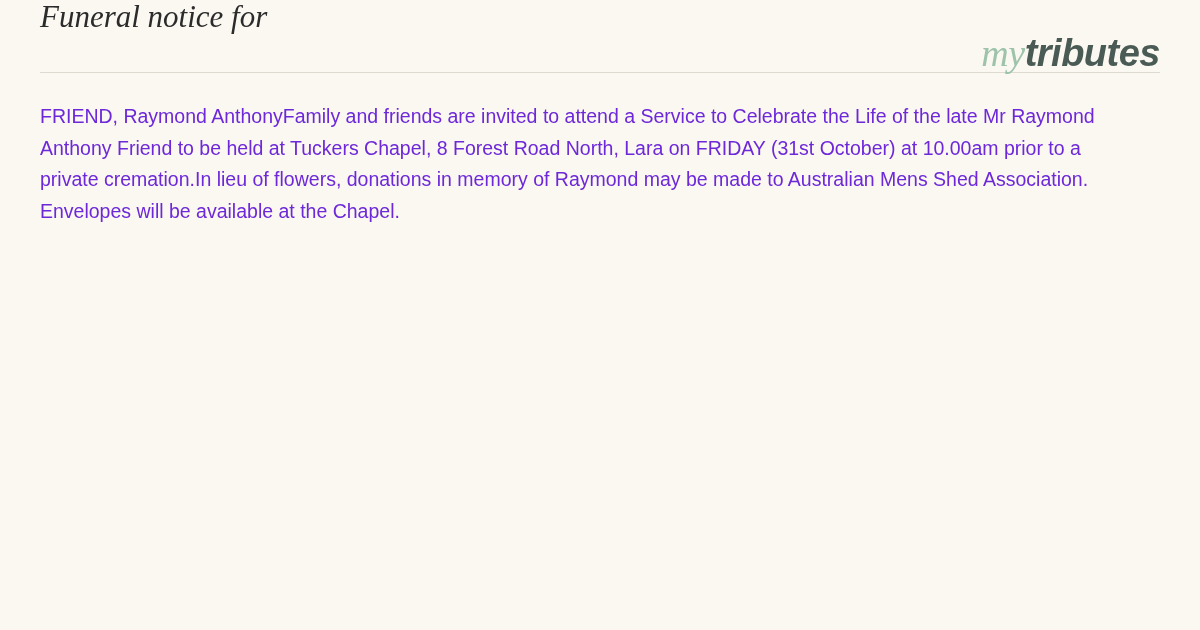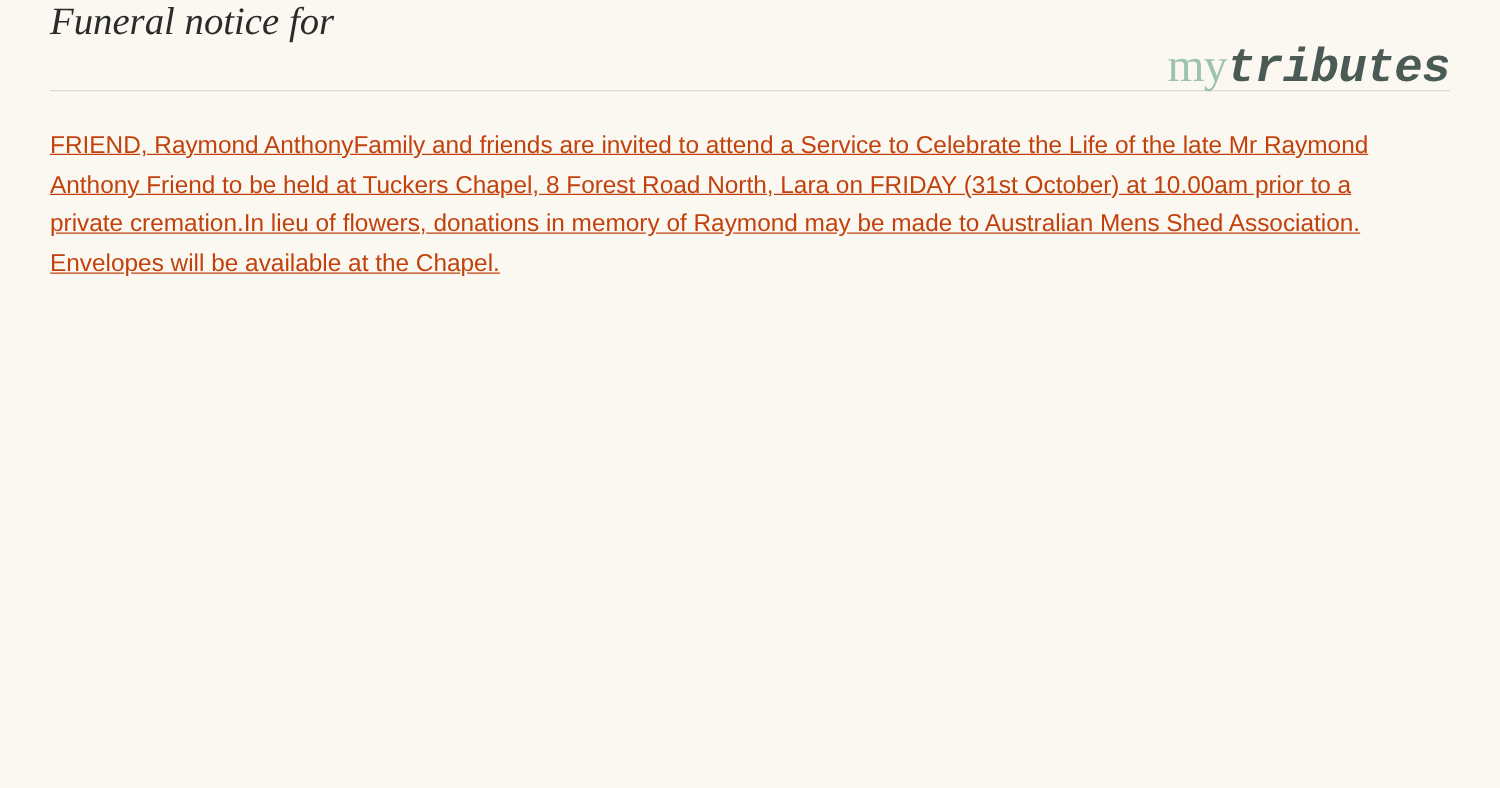--- a/index.html
+++ b/index.html
@@ -25,24 +25,25 @@
     position: absolute;
     top: 34px;
     right: 40px;
     font-size: 38px;
     line-height: 1;
     letter-spacing: -0.5px;
     white-space: nowrap;
   }
   .brand .my {
     font-family: "Liberation Serif", serif;
+    font-style: italic;
     color: #9dc3ab;
   }
   .brand .tributes {
-    font-family: Liberation Mono, monospace;
+    font-family: Liberation Sans, sans-serif;
     font-style: italic;
     font-weight: bold;
     color: #4a5a55;
   }
   .eyebrow {
     font-family: "Liberation Serif", serif;
     font-style: italic;
     font-size: 31px;
     color: #2b2b2b;
     margin: 0;
@@ -69,22 +70,21 @@
     margin-top: 38px;
     height: 1px;
     background: #dedacf;
     width: 1120px;
   }
   .body-text {
     margin-top: 28px;
     width: 1095px;
     font-size: 19.5px;
     line-height: 1.62;
-    color: #c2410c;
-    text-decoration: underline;
+    color: #6d28d9;
   }
 </style>
 </head>
 <body>
 
 <div class="page">
 
   <div class="brand">
     <span class="my">my</span><span class="tributes">tributes</span>
   </div>

